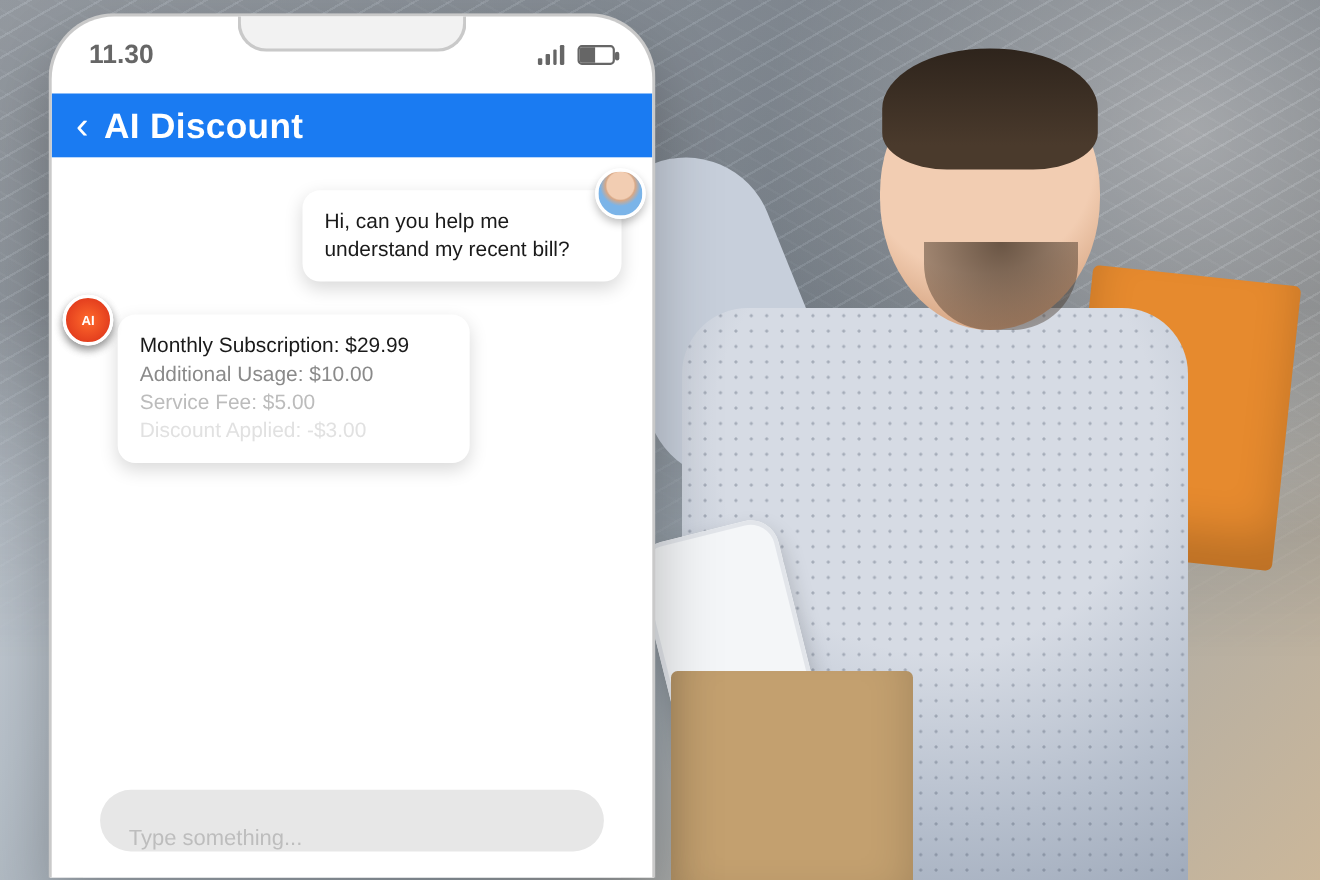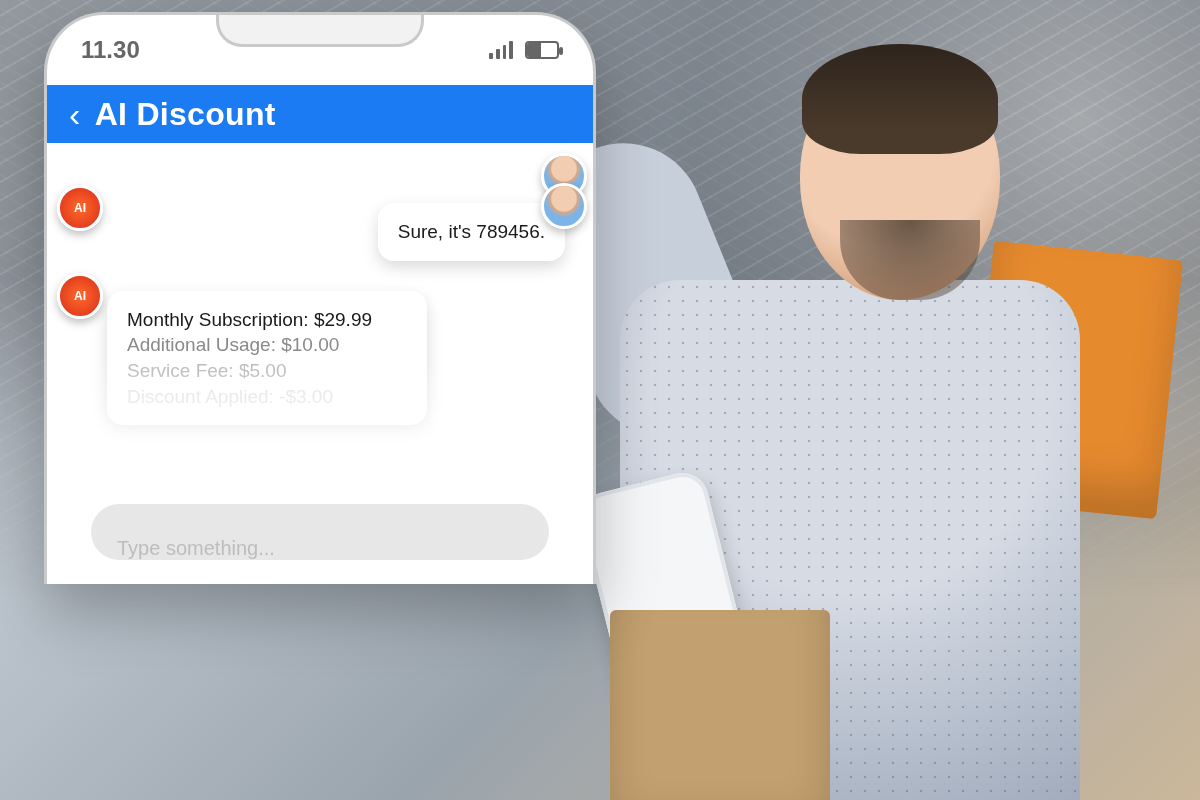--- a/index.html
+++ b/index.html
@@ -64,21 +64,21 @@
   .figure .bag-brown { position:absolute; right:330px; bottom:-10px; width:220px; height:240px;
     background:#c3a06f; border-radius:6px; box-shadow: inset 0 -30px 40px rgba(0,0,0,.18); }
   .figure .bag-orange { position:absolute; right:-10px; top:230px; width:190px; height:260px;
     background:#e68a2e; border-radius:6px; transform: rotate(6deg);
     box-shadow: inset 0 -30px 40px rgba(0,0,0,.18); }
 
   
   .phone-frame {
     position: absolute;
     left: 44px; top: 12px;
-    width: 552px; height: 572px;
+    width: 552px; height: 786px;
     background: #fff;
     border: 3px solid #c9c9c9;
     border-bottom: none;
     border-radius: 60px 60px 0 0;
     box-shadow: 0 30px 60px rgba(0,0,0,.25);
     overflow: hidden;
   }
   .notch {
     position: absolute; top: -2px; left: 50%; transform: translateX(-50%);
     width: 208px; height: 34px;
@@ -201,32 +201,29 @@
 
   <div class="titlebar">
     <span class="chev">‹</span>
     <span>AI Discount</span>
   </div>
 
   <div class="thread">
 
     <div class="msg user">
       <div class="avatar"></div>
+      <div class="bubble">Hi, can you help me understand my recent bill?</div>
     </div>
 
     <div class="msg bot">
       <div class="avatar">
           <span>AI</span>
         </div>
     </div>
 
-    <div class="msg user">
-      <div class="avatar"></div>
-      <div class="bubble">Sure, it's 789456.</div>
-    </div>
 
     <div class="msg bot breakdown">
       <div class="avatar">
           <span>AI</span>
         </div>
       <div class="bubble">
         <span class="line">Monthly Subscription: $29.99</span>
         <span class="line dim1">Additional Usage: $10.00</span>
         <span class="line dim2">Service Fee: $5.00</span>
         <span class="line dim3">Discount Applied: -$3.00</span>

